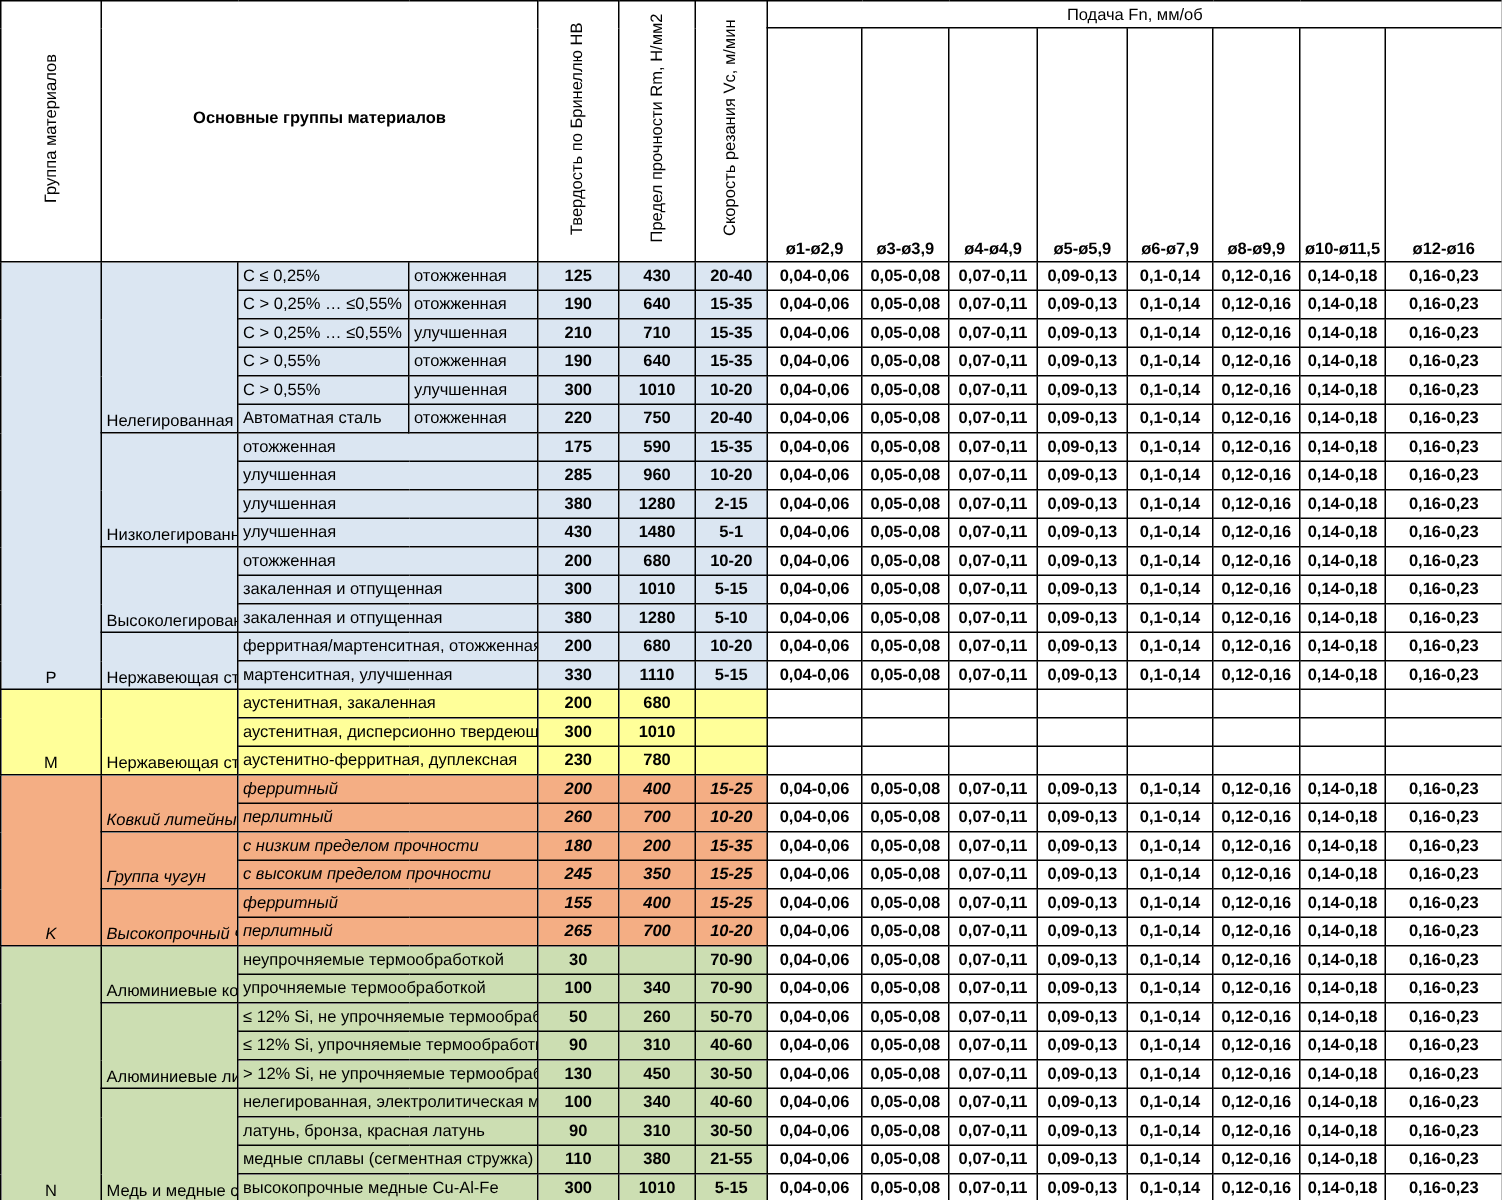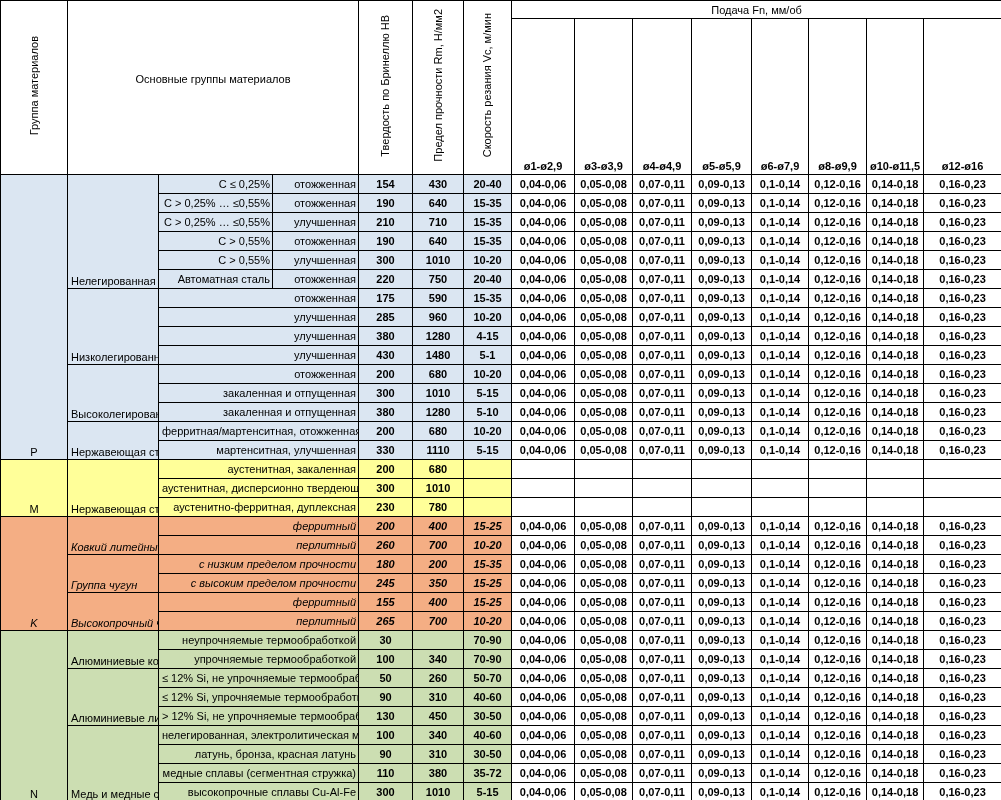--- a/index.html
+++ b/index.html
@@ -28,24 +28,24 @@
   thead .h1 th { height: 17px; vertical-align: middle; text-align: center; }
   thead .h2 th { height: 153px; vertical-align: bottom; font-weight: bold; padding-bottom: 2px; }
   .rot-cell { vertical-align: bottom; }
   .rot {
     writing-mode: vertical-rl;
     transform: rotate(180deg);
     margin: 0 auto 4px auto;
     line-height: 13px;
     max-height: 168px;
   }
-  .main-groups-cell { vertical-align: bottom; text-align: center; padding-bottom: 18px; }
+  .main-groups-cell { vertical-align: bottom; text-align: center; padding-bottom: 18px; font-weight: bold; }
   .cell-letter { text-align: center; vertical-align: bottom; padding-bottom: 1px; }
   .cell-group  { text-align: left; vertical-align: bottom; padding: 0 2px 1px 3px; }
-  .cell-desc   { text-align: right; padding: 0 2px 0 3px; }
+  .cell-desc   { text-align: left; padding: 0 2px 0 3px; }
   .cell-num    { text-align: center; font-weight: bold; }
   .bg-P { background: var(--c-P); }
   .bg-M { background: var(--c-M); }
   .bg-K { background: var(--c-K); font-style: italic; }
   .bg-N { background: var(--c-N); }
 </style>
 </head>
 <body>
 
 <div class="sheet">
@@ -94,21 +94,21 @@
           <th>ø10-ø11,5</th>
           <th>ø12-ø16</th>
         </tr>
     </thead>
     <tbody id="tbody">
         <tr>
           <td class="cell-letter bg-P" rowspan="15">P</td>
           <td class="cell-group bg-P" rowspan="6">Нелегированная сталь</td>
           <td class="cell-desc bg-P">C ≤ 0,25%</td>
           <td class="cell-desc bg-P">отожженная</td>
-          <td class="cell-num bg-P">154</td>
+          <td class="cell-num bg-P">125</td>
           <td class="cell-num bg-P">430</td>
           <td class="cell-num bg-P">20-40</td>
           <td class="cell-num">0,04-0,06</td>
           <td class="cell-num">0,05-0,08</td>
           <td class="cell-num">0,07-0,11</td>
           <td class="cell-num">0,09-0,13</td>
           <td class="cell-num">0,1-0,14</td>
           <td class="cell-num">0,12-0,16</td>
           <td class="cell-num">0,14-0,18</td>
           <td class="cell-num">0,16-0,23</td>
@@ -214,21 +214,21 @@
           <td class="cell-num">0,09-0,13</td>
           <td class="cell-num">0,1-0,14</td>
           <td class="cell-num">0,12-0,16</td>
           <td class="cell-num">0,14-0,18</td>
           <td class="cell-num">0,16-0,23</td>
         </tr>
         <tr>
           <td class="cell-desc bg-P" colspan="2">улучшенная</td>
           <td class="cell-num bg-P">380</td>
           <td class="cell-num bg-P">1280</td>
-          <td class="cell-num bg-P">4-15</td>
+          <td class="cell-num bg-P">2-15</td>
           <td class="cell-num">0,04-0,06</td>
           <td class="cell-num">0,05-0,08</td>
           <td class="cell-num">0,07-0,11</td>
           <td class="cell-num">0,09-0,13</td>
           <td class="cell-num">0,1-0,14</td>
           <td class="cell-num">0,12-0,16</td>
           <td class="cell-num">0,14-0,18</td>
           <td class="cell-num">0,16-0,23</td>
         </tr>
         <tr>
@@ -548,32 +548,32 @@
           <td class="cell-num">0,09-0,13</td>
           <td class="cell-num">0,1-0,14</td>
           <td class="cell-num">0,12-0,16</td>
           <td class="cell-num">0,14-0,18</td>
           <td class="cell-num">0,16-0,23</td>
         </tr>
         <tr>
           <td class="cell-desc bg-N" colspan="2">медные сплавы (сегментная стружка)</td>
           <td class="cell-num bg-N">110</td>
           <td class="cell-num bg-N">380</td>
-          <td class="cell-num bg-N">35-72</td>
-          <td class="cell-num">0,04-0,06</td>
-          <td class="cell-num">0,05-0,08</td>
-          <td class="cell-num">0,07-0,11</td>
-          <td class="cell-num">0,09-0,13</td>
-          <td class="cell-num">0,1-0,14</td>
-          <td class="cell-num">0,12-0,16</td>
-          <td class="cell-num">0,14-0,18</td>
-          <td class="cell-num">0,16-0,23</td>
-        </tr>
-        <tr>
-          <td class="cell-desc bg-N" colspan="2">высокопрочные сплавы Cu-Al-Fe</td>
+          <td class="cell-num bg-N">21-55</td>
+          <td class="cell-num">0,04-0,06</td>
+          <td class="cell-num">0,05-0,08</td>
+          <td class="cell-num">0,07-0,11</td>
+          <td class="cell-num">0,09-0,13</td>
+          <td class="cell-num">0,1-0,14</td>
+          <td class="cell-num">0,12-0,16</td>
+          <td class="cell-num">0,14-0,18</td>
+          <td class="cell-num">0,16-0,23</td>
+        </tr>
+        <tr>
+          <td class="cell-desc bg-N" colspan="2">высокопрочные медные Cu-Al-Fe</td>
           <td class="cell-num bg-N">300</td>
           <td class="cell-num bg-N">1010</td>
           <td class="cell-num bg-N">5-15</td>
           <td class="cell-num">0,04-0,06</td>
           <td class="cell-num">0,05-0,08</td>
           <td class="cell-num">0,07-0,11</td>
           <td class="cell-num">0,09-0,13</td>
           <td class="cell-num">0,1-0,14</td>
           <td class="cell-num">0,12-0,16</td>
           <td class="cell-num">0,14-0,18</td>

